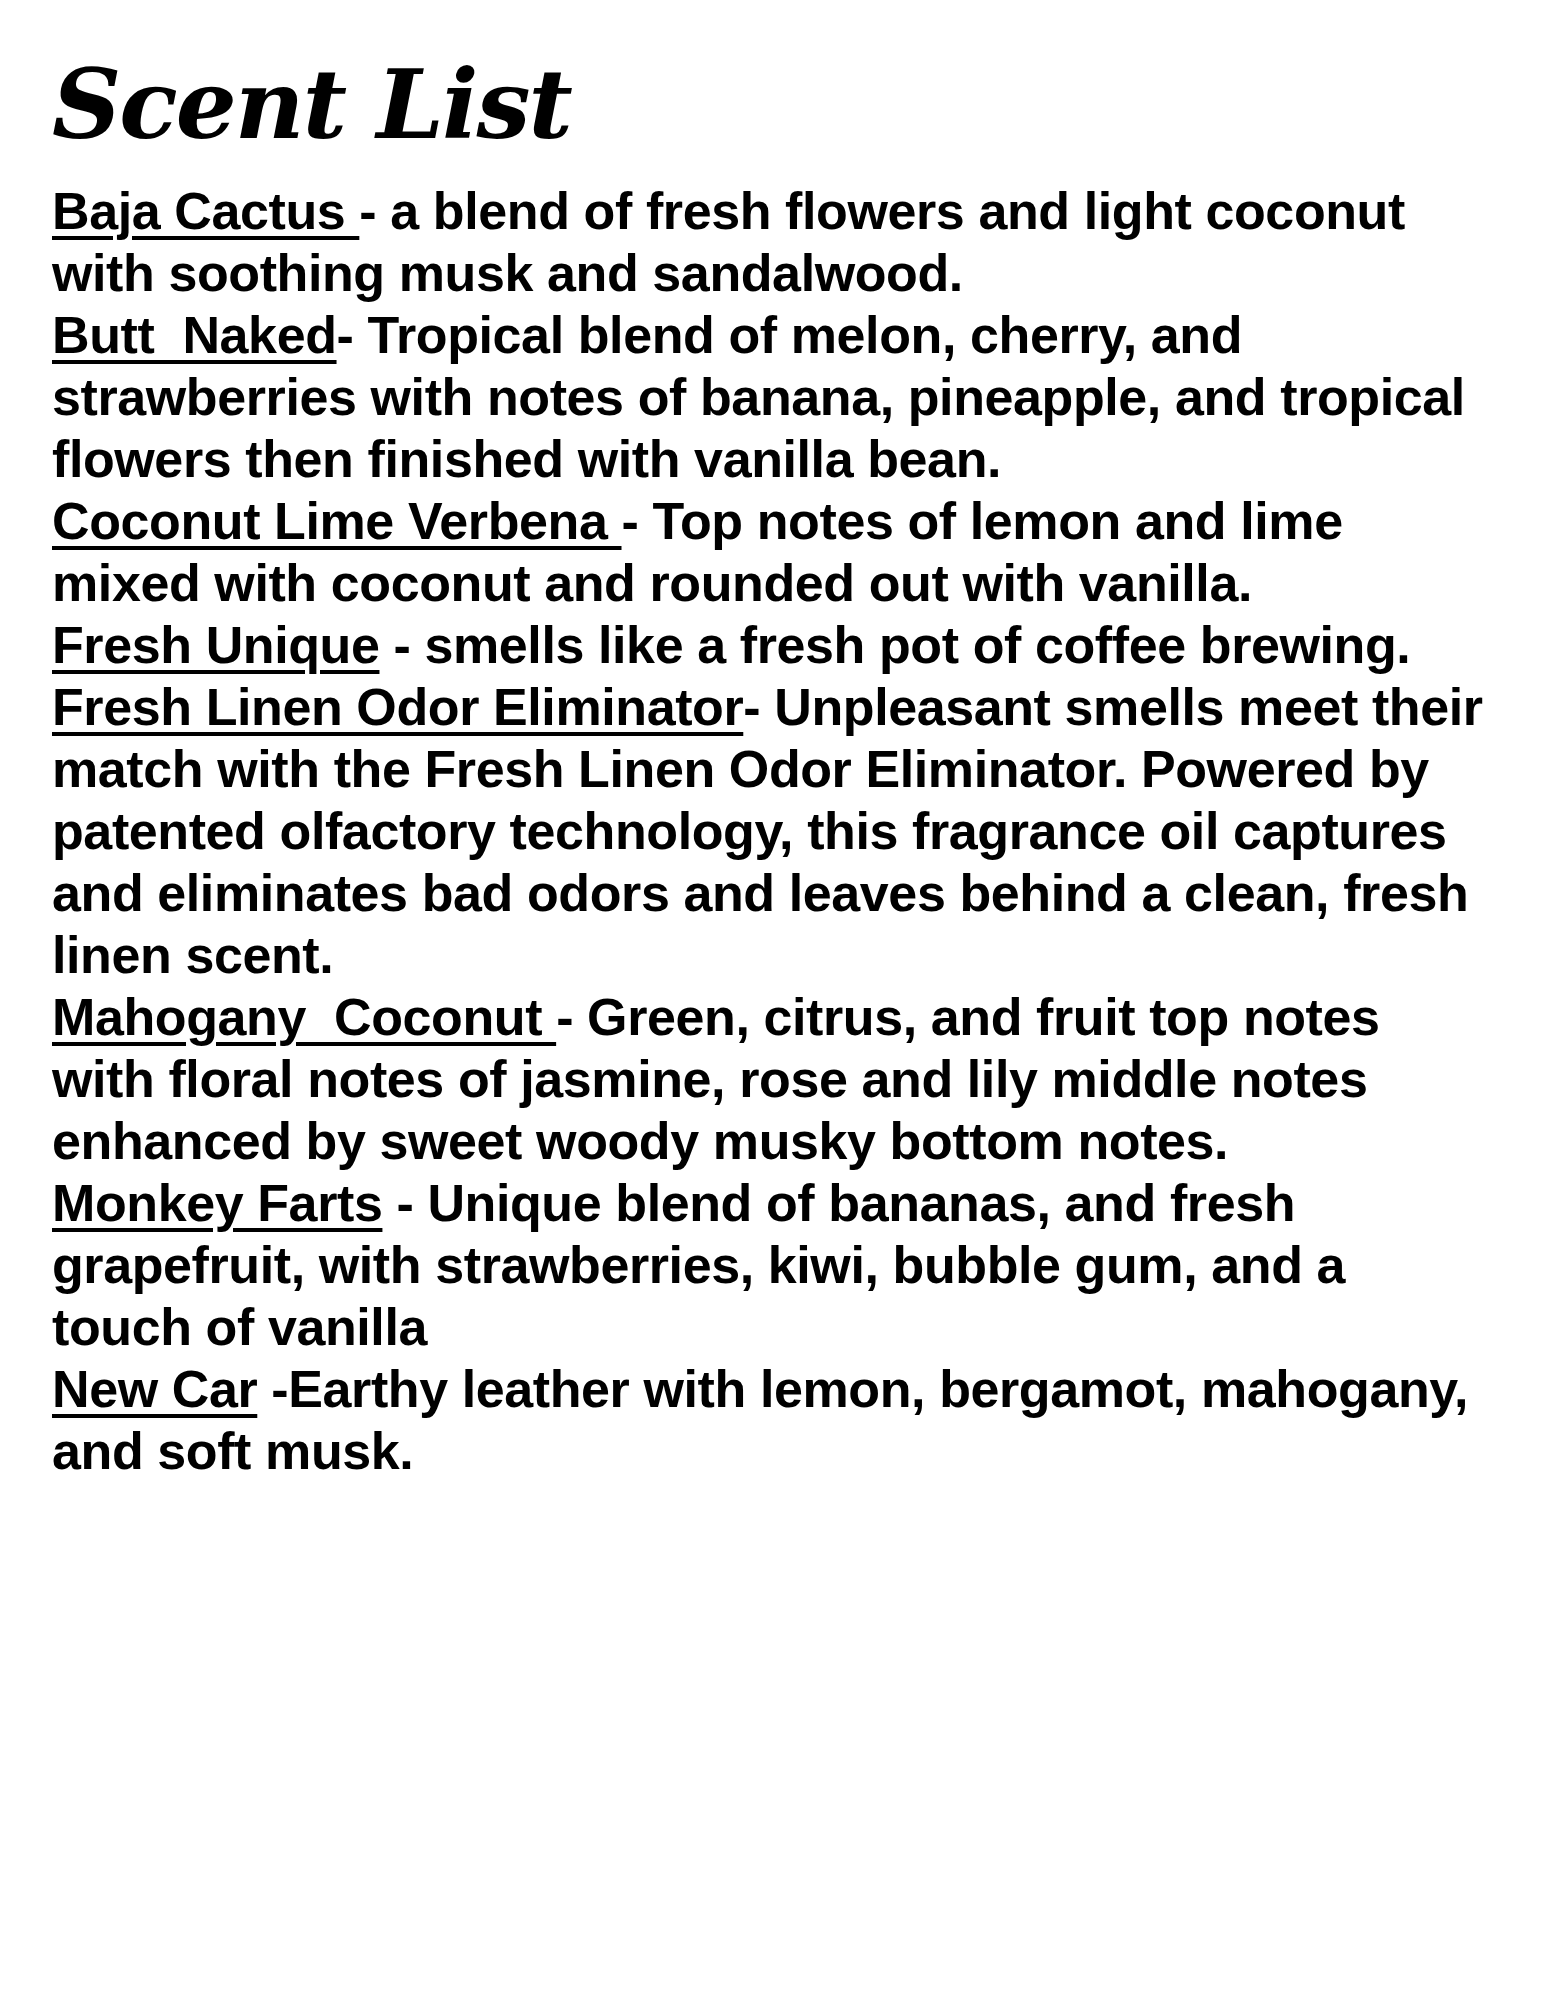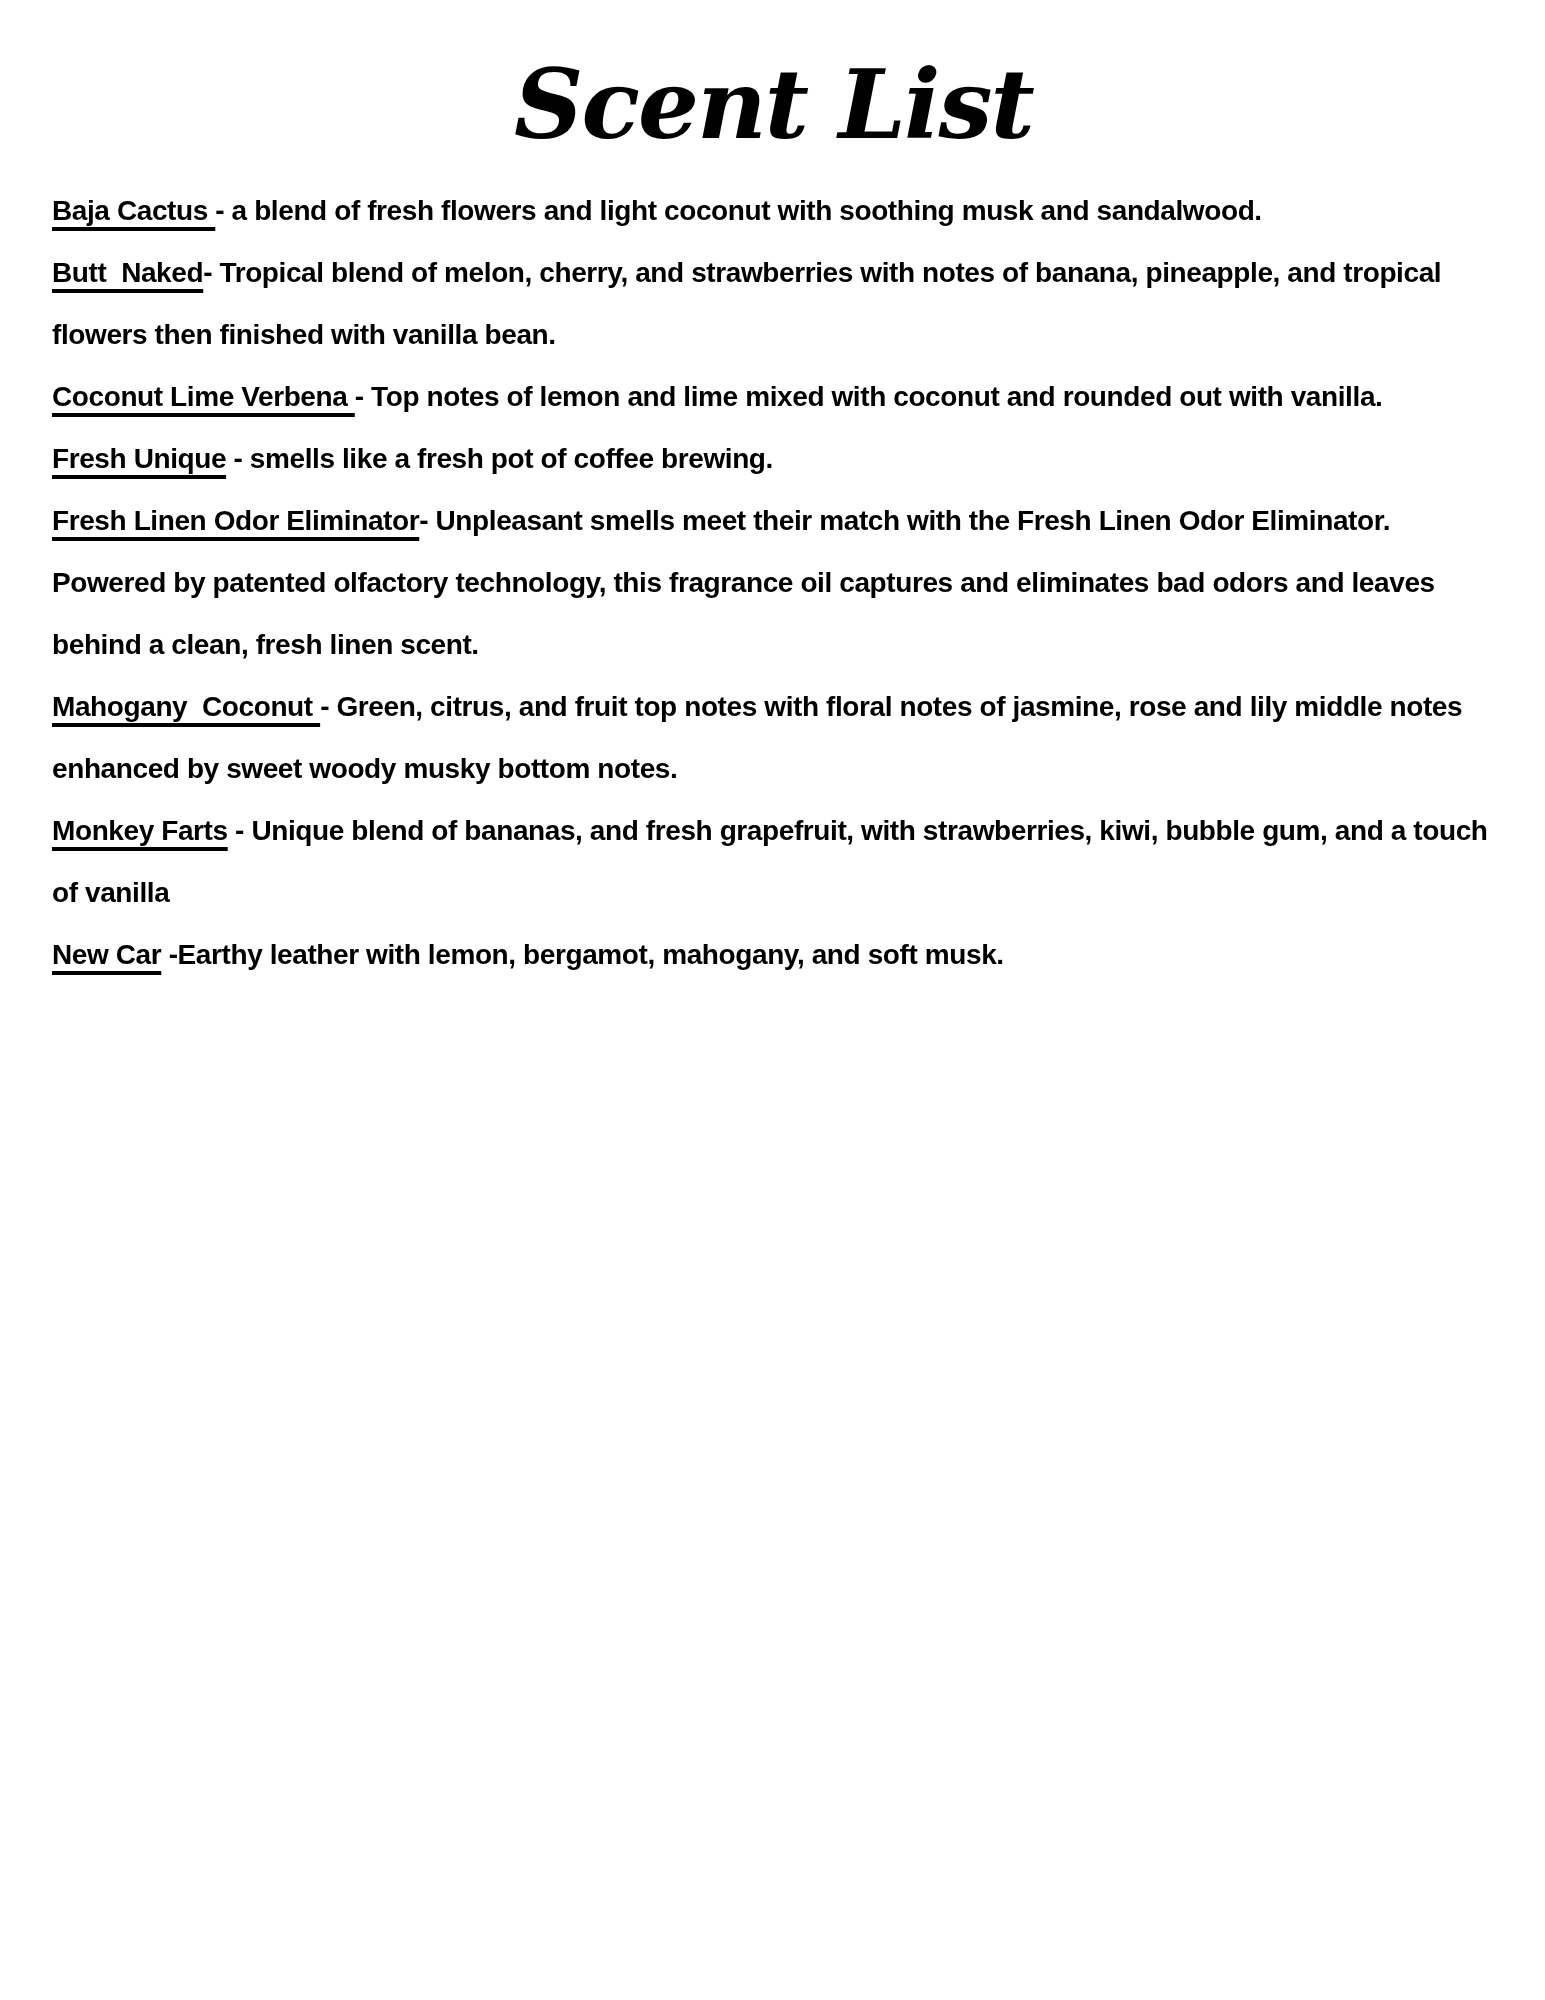--- a/index.html
+++ b/index.html
@@ -14,33 +14,33 @@
   }
   .page {
     box-sizing: border-box;
     width: 1545px;
     height: 2000px;
     padding: 52px 50px 0 52px;
     background: #ffffff;
   }
   .doc-title {
     margin: 0 0 22px 0;
-    text-align: center;
+    text-align: left;
     font-family: "DejaVu Serif", serif;
     font-style: italic;
     font-weight: 700;
     font-size: 96px;
     line-height: 1.1;
     color: #000000;
     letter-spacing: -2px;
   }
   .scent-list {
     font-family: "Liberation Sans", sans-serif;
     font-weight: 700;
-    font-size: 28px;
+    font-size: 52px;
     line-height: 62px;
     letter-spacing: -0.4px;
     color: #000000;
     max-width: 1445px;
   }
   .scent-entry {
     margin: 0;
     white-space: pre-wrap;
   }
   .scent-name {

